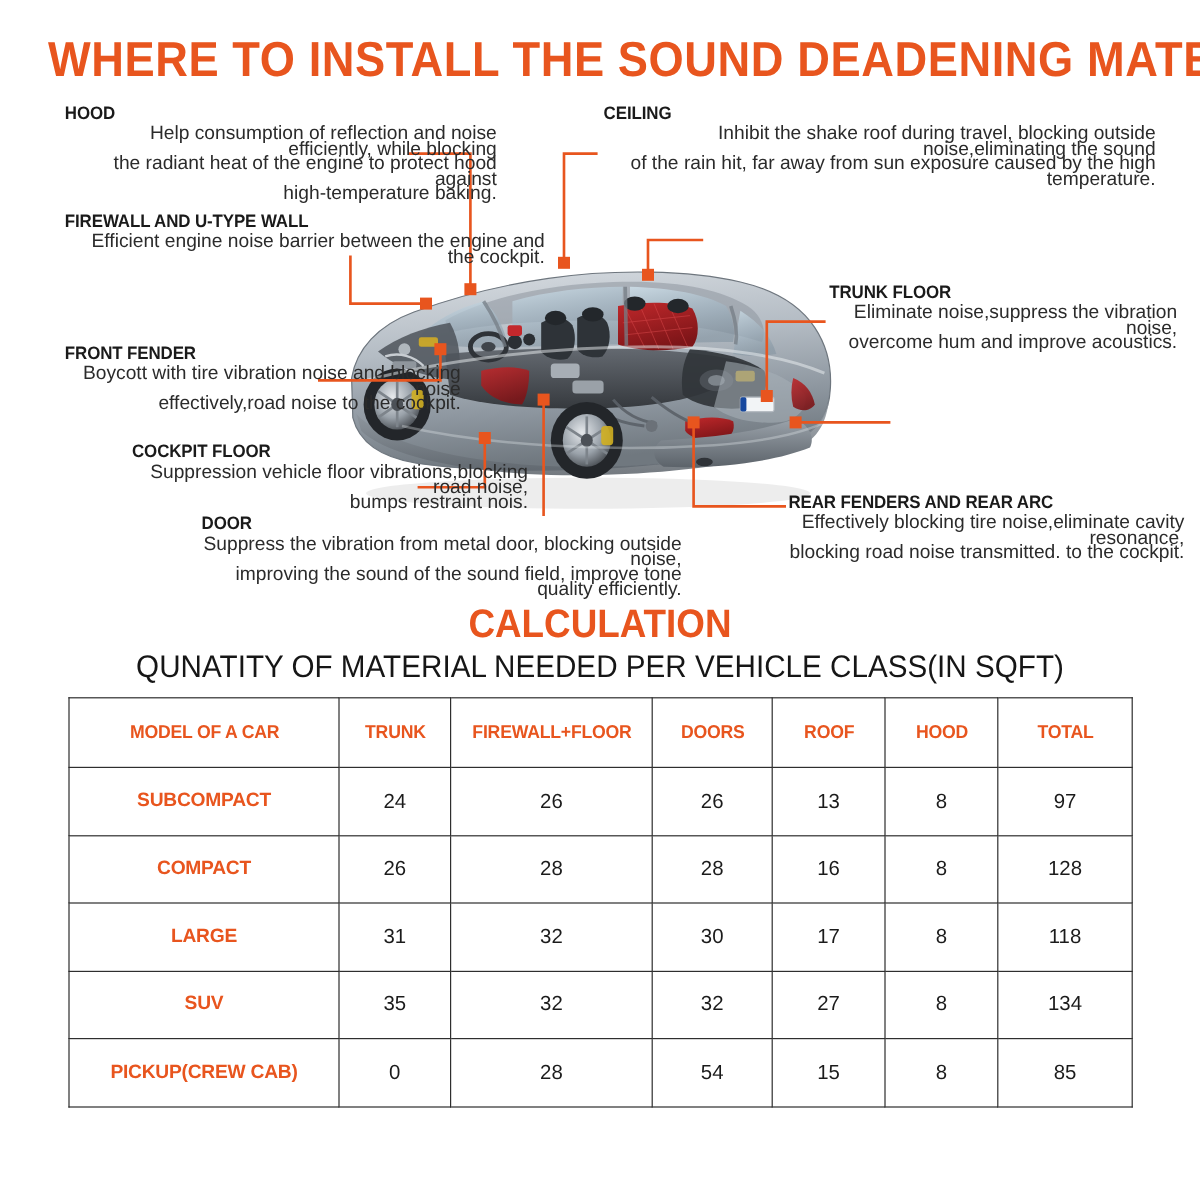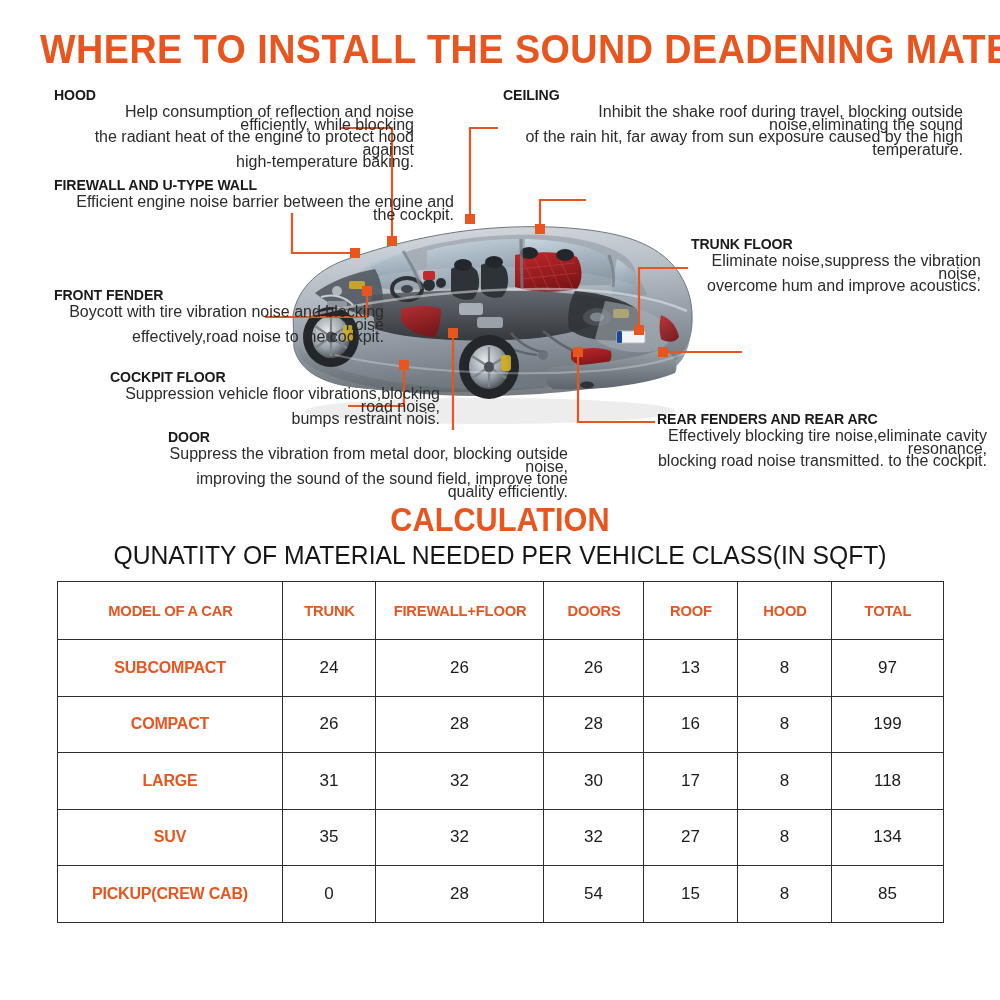--- a/index.html
+++ b/index.html
@@ -432,21 +432,21 @@
         <td class="num">8</td>
         <td class="num">97</td>
       </tr>
       <tr>
         <td class="model">COMPACT</td>
         <td class="num">26</td>
         <td class="num">28</td>
         <td class="num">28</td>
         <td class="num">16</td>
         <td class="num">8</td>
-        <td class="num">199</td>
+        <td class="num">128</td>
       </tr>
       <tr>
         <td class="model">LARGE</td>
         <td class="num">31</td>
         <td class="num">32</td>
         <td class="num">30</td>
         <td class="num">17</td>
         <td class="num">8</td>
         <td class="num">118</td>
       </tr>

